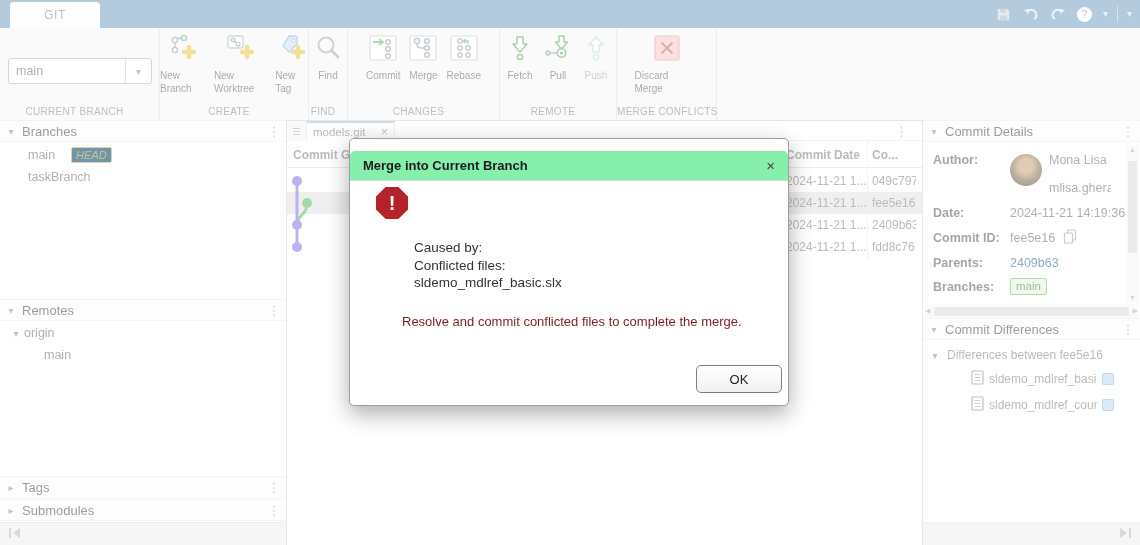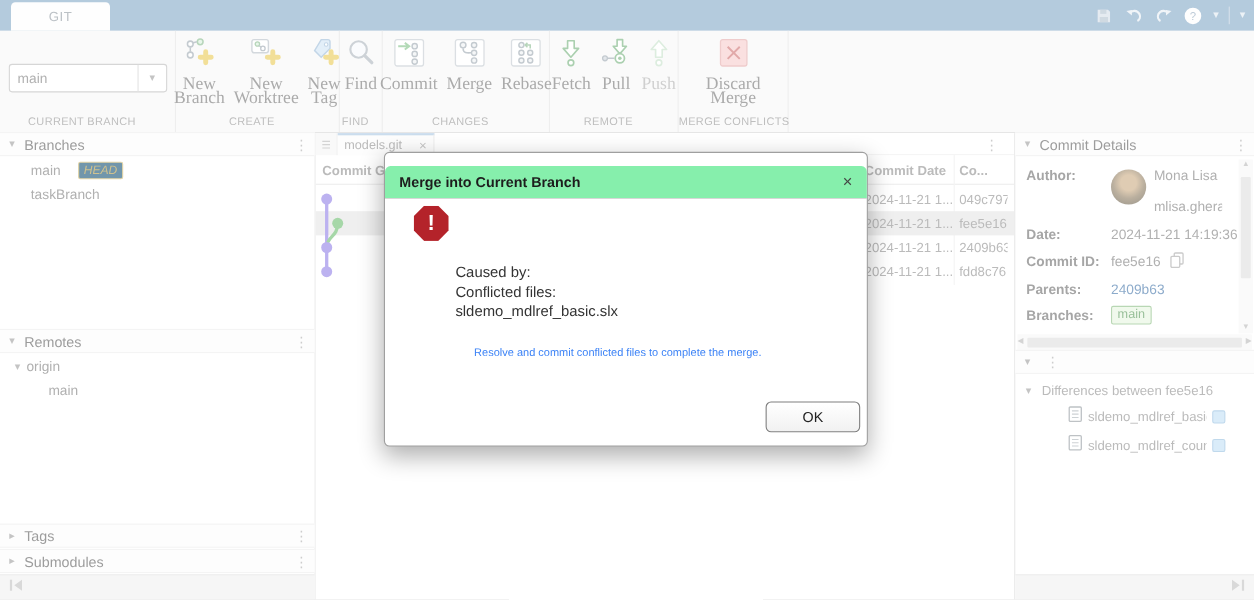--- a/index.html
+++ b/index.html
@@ -26,22 +26,22 @@
   .g1{left:0;width:160px;} .g2{left:160px;width:149px;} .g3{left:309px;width:39px;}
   .g4{left:348px;width:152px;} .g5{left:500px;width:117px;} .g6{left:617px;width:100px;}
   .combo{position:absolute;left:8px;top:30px;width:144px;height:26px;background:#fff;
          border:1px solid #b9b9b9;border-radius:3px;display:flex;}
   .combo-text{flex:1;font-size:12.5px;color:#777;padding:5px 0 0 7px;}
   .combo-btn{width:26px;border-left:1px solid #cfcfcf;display:flex;align-items:center;
              justify-content:center;color:#9a9a9a;font-size:10px;}
   .rbtnrow{position:absolute;left:0;top:5px;right:0;display:flex;justify-content:center;
            align-items:flex-start;gap:8px;}
   .rbtn{display:flex;flex-direction:column;align-items:center;max-width:64px;}
-  .rbtn-label{margin-top:2px;font-size:16px;line-height:13px;color:#6e6e6e;text-align:center;
-              white-space:pre-line;font-family:Liberation Serif, serif;}
+  .rbtn-label{margin-top:2px;font-size:10px;line-height:13px;color:#6e6e6e;text-align:left;
+              white-space:pre-line;}
   .rbtn.disabled .rbtn-label{color:#adadad;}
 
   
   .left-panel{position:absolute;left:0;top:121px;width:287px;height:424px;background:#fff;
               border-right:1px solid #d8d8d8;}
   .center-panel{position:absolute;left:287px;top:121px;width:635px;height:424px;background:#fff;}
   .right-panel{position:absolute;left:922px;top:121px;width:218px;height:424px;background:#fff;
                border-left:1px solid #d8d8d8;}
   .sec-h{position:absolute;left:0;right:0;height:22px;background:#fcfcfc;
          border-top:1px solid #ececec;border-bottom:1px solid #ececec;
@@ -108,21 +108,21 @@
                 border-bottom:1px solid #d7d7d7;border-radius:5px 5px 0 0;display:flex;
                 align-items:center;padding:0 13px;justify-content:space-between;}
   .dlg-title{flex:1;font-size:13px;font-weight:bold;color:#1d1d1d;}
   .dlg-close{font-size:15px;color:#444;}
   .dlg-icon{position:absolute;left:26px;top:48px;width:32px;height:32px;background:#b4232a;
             clip-path:polygon(30% 0,70% 0,100% 30%,100% 70%,70% 100%,30% 100%,0 70%,0 30%);
             color:#fff;font-weight:bold;font-size:20px;display:flex;align-items:center;
             justify-content:center;}
   .dlg-msg{position:absolute;left:64px;top:52px;font-size:13.5px;color:#333;}
   .dlg-block{position:absolute;left:64px;top:100px;font-size:13.5px;color:#333;line-height:17.5px;}
-  .dlg-resolve{position:absolute;left:81px;top:174px;width:352px;font-size:10px;color:#3b82f6;
+  .dlg-resolve{position:absolute;left:52px;top:174px;width:352px;font-size:13px;color:#7f1d1d;
                line-height:17px;}
   .dlg-ok{position:absolute;left:346px;top:226px;width:86px;height:28px;border:1px solid #7f7f7f;
           border-radius:5px;background:linear-gradient(#ffffff,#f1f1f1);font-size:13px;color:#222;
           display:flex;align-items:center;justify-content:center;
           font-family:"Liberation Sans",sans-serif;}
 </style>
 </head>
 <body>
 
 <div class="app">
@@ -455,20 +455,21 @@
       <span class="scr-ar down">▼</span>
     </div>
     <div class="hscroll">
       <span class="scr-ar">◀</span>
       <span class="hthumb"></span>
       <span class="scr-ar">▶</span>
     </div>
 
     <div class="sec-h" style="top:197px;">
       <span class="sec-caret">▾</span>
+      <span class="sec-title">Commit Differences</span>
       <span class="sec-dots">⋮</span>
     </div>
     <div class="diff-root">
       <span class="sec-caret" style="width:24px;">▾</span>
       <span class="txt">Differences between fee5e16</span>
     </div>
     <div class="diff-file" style="top:247px;">
       <span>
         <svg width="13" height="15" viewBox="0 0 13 15">
             <rect x="1" y="1" width="11" height="13" rx="1" fill="#fff" stroke="#8f969c" stroke-width="1.2"></rect>

